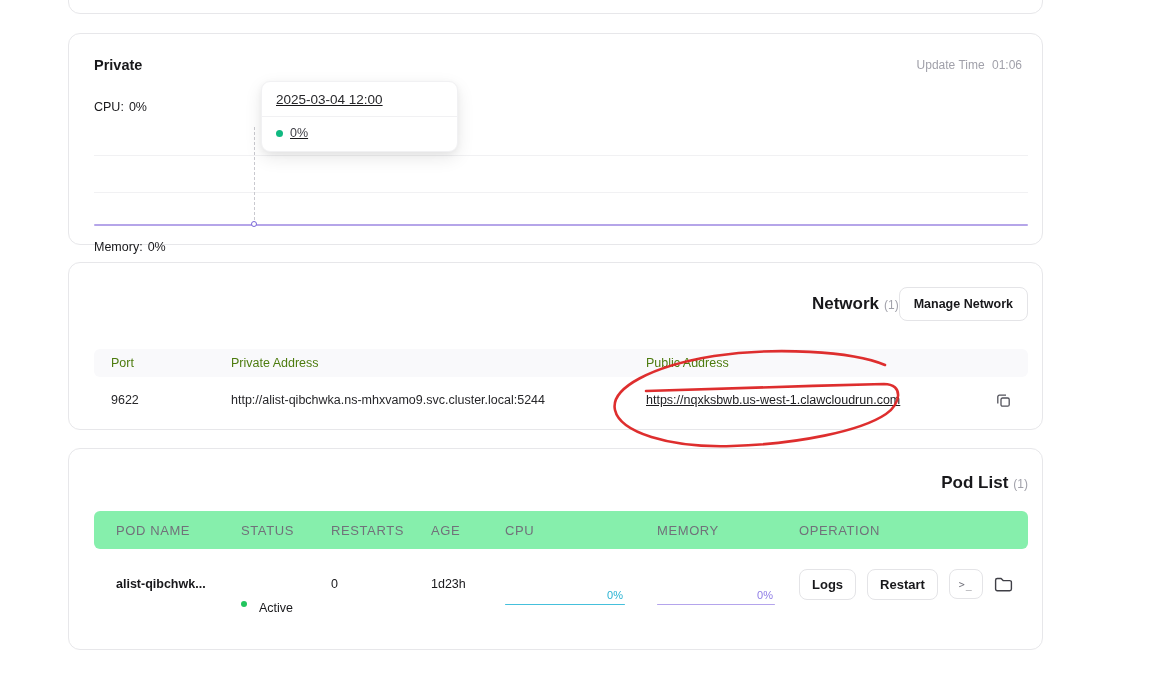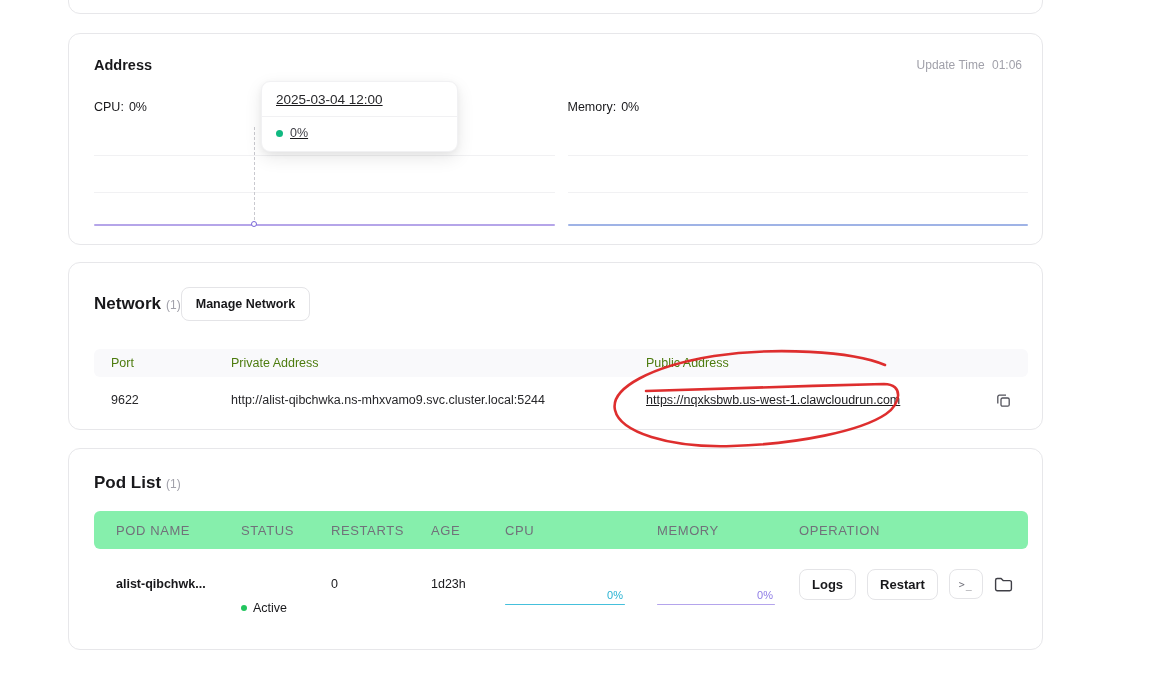--- a/index.html
+++ b/index.html
@@ -12,42 +12,42 @@
 
   
   .prev-card { top:-42px; height:56px; }
 
   
   .monitors { top:33px; height:212px; padding:22px 14px 0 25px; }
   .mon-header { display:flex; justify-content:space-between; align-items:center; height:18px; }
   .mon-title { margin:0; font-size:14.5px; font-weight:700; color:#18181b; }
   .update-time { font-size:12px; color:#a1a1aa; padding-right:6px; }
   .update-time span { margin-left:4px; }
-  .charts-row { display:flex; gap:13px; margin-top:26px; }
+  .charts-row { display:flex; gap:13px; margin-top:26px;flex-direction:column; }
   .chart-col { flex:1; min-width:0; }
   .chart-label { font-size:12.5px; color:#18181b; height:15px; }
   .chart-label span { margin-right:5px; }
   .chart-area { position:relative; height:100px; margin-top:12px; }
   .gridline { position:absolute; left:0; right:0; height:1px; background:#f1f1f3; }
   .g1 { top:28px; } .g2 { top:65px; }
   .data-line { position:absolute; left:0; right:0; top:97px; height:2px; border-radius:2px; }
   .cpu-line { background:#b5a5e9; }
   .mem-line { background:#9fb3e6; height:1.5px; }
   .cursor-line { position:absolute; left:160px; top:0; width:0; height:98px; border-left:1px dashed #c9c9cf; }
   .cursor-dot { position:absolute; left:157px; top:94px; width:6px; height:6px; background:#fff;
                 border:1.6px solid #7a68d8; border-radius:50%; z-index:2; }
   .tooltip { position:absolute; left:192px; top:47px; width:197px; background:#fff; z-index:5;
              border:1px solid #f1f1f3; border-radius:9px;
              box-shadow:0 6px 18px rgba(0,0,0,.09), 0 2px 6px rgba(0,0,0,.05);text-decoration:underline; }
   .tt-time { padding:10px 14px 9px; font-size:13.5px; color:#27272a; border-bottom:1px solid #f1f1f3; }
   .tt-value { padding:9px 14px 11px; display:flex; align-items:center; gap:7px; font-size:12.5px; color:#3f3f46; }
   .tt-dot { width:7px; height:7px; border-radius:50%; background:#10b981; }
 
   
-  .card-header { display:flex; justify-content:flex-start; align-items:center; }
+  .card-header { display:flex; justify-content:flex-end; align-items:center; }
   .card-title { margin:0; font-size:17px; font-weight:700; color:#18181b; }
   .count { font-size:12px; color:#a1a1aa; font-weight:400; margin-left:5px; }
   .btn { background:#fff; border:1px solid #e4e4e7; border-radius:8px; font-family:inherit;
          font-weight:600; color:#18181b; cursor:pointer; }
   .manage-btn { font-size:12.5px; padding:9px 14px; }
 
   
   .network { top:262px; height:168px; padding:24px 14px 0 25px; }
   .net-table { margin-top:28px; }
   .net-head { display:grid; grid-template-columns:120px 415px 1fr 30px; padding:0 17px; height:28px;
@@ -61,21 +61,21 @@
 
   
   .podlist { top:448px; height:202px; padding:24px 14px 0 25px; }
   .pod-table { margin-top:18px; }
   .pod-head { display:grid; grid-template-columns:125px 90px 100px 74px 152px 142px 1fr;
               padding:0 10px 0 22px; height:38px; align-items:center; background:#86efac; border-radius:6px;
               font-size:13px; letter-spacing:.6px; color:#71717a; font-weight:500; text-transform:uppercase; }
   .pod-row { display:grid; grid-template-columns:125px 90px 100px 74px 152px 142px 1fr;
              padding:0 10px 0 22px; height:70px; align-items:center; font-size:12.5px; color:#18181b; }
   .pod-name { font-weight:700; white-space:nowrap; overflow:hidden; }
-  .status { display:flex; align-items:center; gap:6px;margin-top:48px; }
+  .status { display:flex; align-items:flex-start; gap:12px;margin-top:48px; }
   .status-dot { width:6px; height:6px; border-radius:50%; background:#22c55e; }
   .spark { position:relative; height:30px; margin-top:12px; }
   .spark-cpu { width:120px; }
   .spark-mem { width:118px; }
   .spark .line { position:absolute; left:0; right:0; bottom:0; height:1.5px; border-radius:2px; }
   .spark-cpu .line { background:#45c0dc; }
   .spark-mem .line { background:#b4a4ec; }
   .spark .pct { position:absolute; right:2px; bottom:4px; font-size:11px; }
   .spark-cpu .pct { color:#29b3d3; }
   .spark-mem .pct { color:#8f7de6; }
@@ -93,21 +93,21 @@
 </style>
 </head>
 <body>
 
 <div class="page">
 
   <div class="card prev-card"></div>
 
   <section class="card monitors">
     <div class="mon-header">
-      <h2 class="mon-title">Address</h2>
+      <h2 class="mon-title">Private</h2>
       <div class="update-time">
         <span>Update Time</span>
         <span>01:06</span>
       </div>
     </div>
 
     <div class="charts-row">
       <div class="chart-col">
         <div class="chart-label">
           <span>CPU:</span><span>0%</span>

